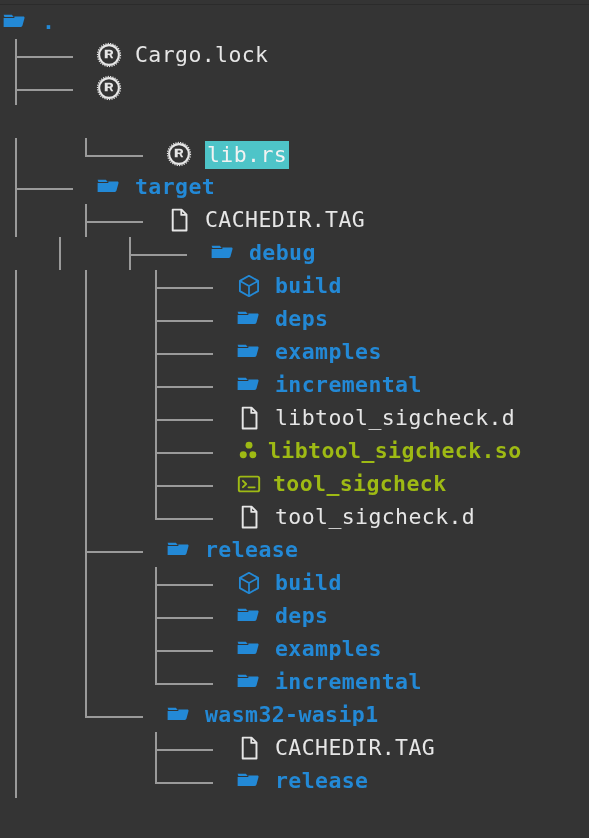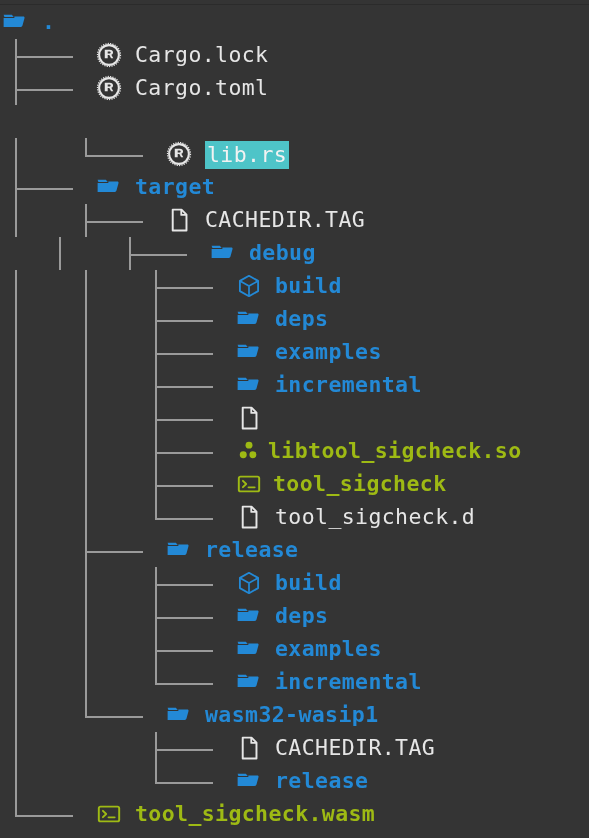--- a/index.html
+++ b/index.html
@@ -78,21 +78,21 @@
         </svg></span><span class="label c-dir" style="left: 42px;">.</span></div>
     <div class="row" style="top: 39px;"><div class="vline" style="left: 15px; top: 0px; height: 33px;"></div><div class="hline" style="left: 15px; top: 17px; width: 58px;"></div><span class="icon" style="left: 96px; top: 3px;"><svg width="26" height="26" viewBox="0 0 24 24">
           <circle cx="12" cy="12" r="9.1" fill="none" stroke="#e6e6e6" stroke-width="1.9"></circle>
           <circle cx="12" cy="12" r="10.6" fill="none" stroke="#e6e6e6" stroke-width="1.2" stroke-dasharray="1.1 1.1"></circle>
           <path fill="#e6e6e6" d="M8.1 7.2h4.6c1.9 0 3 .9 3 2.4 0 1.1-.6 1.9-1.6 2.2l1.9 3.1h-2.1l-1.6-2.8h-1.5v2.8H8.1zm2.7 1.5v1.9h1.6c.7 0 1.1-.35 1.1-.95s-.4-.95-1.1-.95z"></path>
         </svg></span><span class="label c-plain" style="left: 135px;">Cargo.lock</span></div>
     <div class="row" style="top: 72px;"><div class="vline" style="left: 15px; top: 0px; height: 33px;"></div><div class="hline" style="left: 15px; top: 17px; width: 58px;"></div><span class="icon" style="left: 96px; top: 3px;"><svg width="26" height="26" viewBox="0 0 24 24">
           <circle cx="12" cy="12" r="9.1" fill="none" stroke="#e6e6e6" stroke-width="1.9"></circle>
           <circle cx="12" cy="12" r="10.6" fill="none" stroke="#e6e6e6" stroke-width="1.2" stroke-dasharray="1.1 1.1"></circle>
           <path fill="#e6e6e6" d="M8.1 7.2h4.6c1.9 0 3 .9 3 2.4 0 1.1-.6 1.9-1.6 2.2l1.9 3.1h-2.1l-1.6-2.8h-1.5v2.8H8.1zm2.7 1.5v1.9h1.6c.7 0 1.1-.35 1.1-.95s-.4-.95-1.1-.95z"></path>
-        </svg></span><span class="label c-plain" style="left: 135px;">Cargo.toml</span></div>
+        </svg></span></div>
     <div class="row" style="top: 138px;"><div class="vline" style="left: 15px; top: 0px; height: 33px;"></div><div class="vline" style="left: 85px; top: 0px; height: 19px;"></div><div class="hline" style="left: 85px; top: 17px; width: 58px;"></div><span class="icon" style="left: 166px; top: 3px;"><svg width="26" height="26" viewBox="0 0 24 24">
           <circle cx="12" cy="12" r="9.1" fill="none" stroke="#e6e6e6" stroke-width="1.9"></circle>
           <circle cx="12" cy="12" r="10.6" fill="none" stroke="#e6e6e6" stroke-width="1.2" stroke-dasharray="1.1 1.1"></circle>
           <path fill="#e6e6e6" d="M8.1 7.2h4.6c1.9 0 3 .9 3 2.4 0 1.1-.6 1.9-1.6 2.2l1.9 3.1h-2.1l-1.6-2.8h-1.5v2.8H8.1zm2.7 1.5v1.9h1.6c.7 0 1.1-.35 1.1-.95s-.4-.95-1.1-.95z"></path>
         </svg></span><span class="label c-sel" style="left: 205px;">lib.rs</span></div>
     <div class="row" style="top: 171px;"><div class="vline" style="left: 15px; top: 0px; height: 33px;"></div><div class="hline" style="left: 15px; top: 17px; width: 58px;"></div><span class="icon" style="left: 96px; top: 3px;"><svg width="26" height="26" viewBox="0 0 24 24">
           <path fill="#2389d6" d="M1.5 5.2h7.6l1.7 2.1h-8.6z"></path>
           <path fill="#2389d6" d="M1.5 8.3h9.9V6.9h8.2c.9 0 1.4.6 1.2 1.4l-1.9 6.9c-.2.8-1 1.4-1.9 1.4H1.5z"></path>
         </svg></span><span class="label c-dir" style="left: 135px;">target</span></div>
     <div class="row" style="top: 204px;"><div class="vline" style="left: 15px; top: 0px; height: 33px;"></div><div class="vline" style="left: 85px; top: 0px; height: 33px;"></div><div class="hline" style="left: 85px; top: 17px; width: 58px;"></div><span class="icon" style="left: 166px; top: 3px;"><svg width="26" height="26" viewBox="0 0 24 24">
@@ -115,21 +115,21 @@
           <path fill="#2389d6" d="M1.5 5.2h7.6l1.7 2.1h-8.6z"></path>
           <path fill="#2389d6" d="M1.5 8.3h9.9V6.9h8.2c.9 0 1.4.6 1.2 1.4l-1.9 6.9c-.2.8-1 1.4-1.9 1.4H1.5z"></path>
         </svg></span><span class="label c-dir" style="left: 275px;">examples</span></div>
     <div class="row" style="top: 369px;"><div class="vline" style="left: 15px; top: 0px; height: 33px;"></div><div class="vline" style="left: 85px; top: 0px; height: 33px;"></div><div class="vline" style="left: 155px; top: 0px; height: 33px;"></div><div class="hline" style="left: 155px; top: 17px; width: 58px;"></div><span class="icon" style="left: 236px; top: 3px;"><svg width="26" height="26" viewBox="0 0 24 24">
           <path fill="#2389d6" d="M1.5 5.2h7.6l1.7 2.1h-8.6z"></path>
           <path fill="#2389d6" d="M1.5 8.3h9.9V6.9h8.2c.9 0 1.4.6 1.2 1.4l-1.9 6.9c-.2.8-1 1.4-1.9 1.4H1.5z"></path>
         </svg></span><span class="label c-dir" style="left: 275px;">incremental</span></div>
     <div class="row" style="top: 402px;"><div class="vline" style="left: 15px; top: 0px; height: 33px;"></div><div class="vline" style="left: 85px; top: 0px; height: 33px;"></div><div class="vline" style="left: 155px; top: 0px; height: 33px;"></div><div class="hline" style="left: 155px; top: 17px; width: 58px;"></div><span class="icon" style="left: 236px; top: 3px;"><svg width="26" height="26" viewBox="0 0 24 24">
           <path fill="none" stroke="#e6e6e6" stroke-width="1.8" stroke-linejoin="round" d="M6.2 2.4h8.1l4.6 4.6v14.6H6.2z"></path>
           <path fill="none" stroke="#e6e6e6" stroke-width="1.7" stroke-linejoin="round" d="M14.1 2.5v4.8h4.7"></path>
-        </svg></span></div>
+        </svg></span><span class="label c-plain" style="left: 275px;">libtool_sigcheck.d</span></div>
     <div class="row" style="top: 435px;"><div class="vline" style="left: 15px; top: 0px; height: 33px;"></div><div class="vline" style="left: 85px; top: 0px; height: 33px;"></div><div class="vline" style="left: 155px; top: 0px; height: 33px;"></div><div class="hline" style="left: 155px; top: 17px; width: 58px;"></div><span class="icon" style="left: 236px; top: 3px;"><svg width="26" height="26" viewBox="0 0 24 24">
           <circle cx="12" cy="6.6" r="3.2" fill="#9eba14"></circle>
           <circle cx="6.7" cy="15.4" r="3.2" fill="#9eba14"></circle>
           <circle cx="15.6" cy="15.4" r="3.2" fill="#9eba14"></circle>
         </svg></span><span class="label c-exec" style="left: 268px;">libtool_sigcheck.so</span></div>
     <div class="row" style="top: 468px;"><div class="vline" style="left: 15px; top: 0px; height: 33px;"></div><div class="vline" style="left: 85px; top: 0px; height: 33px;"></div><div class="vline" style="left: 155px; top: 0px; height: 33px;"></div><div class="hline" style="left: 155px; top: 17px; width: 58px;"></div><span class="icon" style="left: 236px; top: 3px;"><svg width="26" height="26" viewBox="0 0 24 24">
           <rect x="2.6" y="5.2" width="18.8" height="13.6" rx="1.6" fill="none" stroke="#9eba14" stroke-width="1.8"></rect>
           <path fill="none" stroke="#9eba14" stroke-width="1.8" stroke-linecap="round" stroke-linejoin="round" d="M6.4 9.1l3 2.9-3 2.9"></path>
           <path fill="none" stroke="#9eba14" stroke-width="1.8" stroke-linecap="round" d="M11.6 15.1h5.6"></path>
         </svg></span><span class="label c-exec" style="left: 265px; margin-left: 8px;">tool_sigcheck</span></div>
@@ -162,18 +162,13 @@
           <path fill="#2389d6" d="M1.5 8.3h9.9V6.9h8.2c.9 0 1.4.6 1.2 1.4l-1.9 6.9c-.2.8-1 1.4-1.9 1.4H1.5z"></path>
         </svg></span><span class="label c-dir" style="left: 205px;">wasm32-wasip1</span></div>
     <div class="row" style="top: 732px;"><div class="vline" style="left: 15px; top: 0px; height: 33px;"></div><div class="vline" style="left: 155px; top: 0px; height: 33px;"></div><div class="hline" style="left: 155px; top: 17px; width: 58px;"></div><span class="icon" style="left: 236px; top: 3px;"><svg width="26" height="26" viewBox="0 0 24 24">
           <path fill="none" stroke="#e6e6e6" stroke-width="1.8" stroke-linejoin="round" d="M6.2 2.4h8.1l4.6 4.6v14.6H6.2z"></path>
           <path fill="none" stroke="#e6e6e6" stroke-width="1.7" stroke-linejoin="round" d="M14.1 2.5v4.8h4.7"></path>
         </svg></span><span class="label c-plain" style="left: 275px;">CACHEDIR.TAG</span></div>
     <div class="row" style="top: 765px;"><div class="vline" style="left: 15px; top: 0px; height: 33px;"></div><div class="vline" style="left: 155px; top: 0px; height: 19px;"></div><div class="hline" style="left: 155px; top: 17px; width: 58px;"></div><span class="icon" style="left: 236px; top: 3px;"><svg width="26" height="26" viewBox="0 0 24 24">
           <path fill="#2389d6" d="M1.5 5.2h7.6l1.7 2.1h-8.6z"></path>
           <path fill="#2389d6" d="M1.5 8.3h9.9V6.9h8.2c.9 0 1.4.6 1.2 1.4l-1.9 6.9c-.2.8-1 1.4-1.9 1.4H1.5z"></path>
         </svg></span><span class="label c-dir" style="left: 275px;">release</span></div>
-    <div class="row" style="top: 798px;"><div class="vline" style="left: 15px; top: 0px; height: 19px;"></div><div class="hline" style="left: 15px; top: 17px; width: 58px;"></div><span class="icon" style="left: 96px; top: 3px;"><svg width="26" height="26" viewBox="0 0 24 24">
-          <rect x="2.6" y="5.2" width="18.8" height="13.6" rx="1.6" fill="none" stroke="#9eba14" stroke-width="1.8"></rect>
-          <path fill="none" stroke="#9eba14" stroke-width="1.8" stroke-linecap="round" stroke-linejoin="round" d="M6.4 9.1l3 2.9-3 2.9"></path>
-          <path fill="none" stroke="#9eba14" stroke-width="1.8" stroke-linecap="round" d="M11.6 15.1h5.6"></path>
-        </svg></span><span class="label c-exec" style="left: 135px;">tool_sigcheck.wasm</span></div>
   </div>
 
 </body></html>

